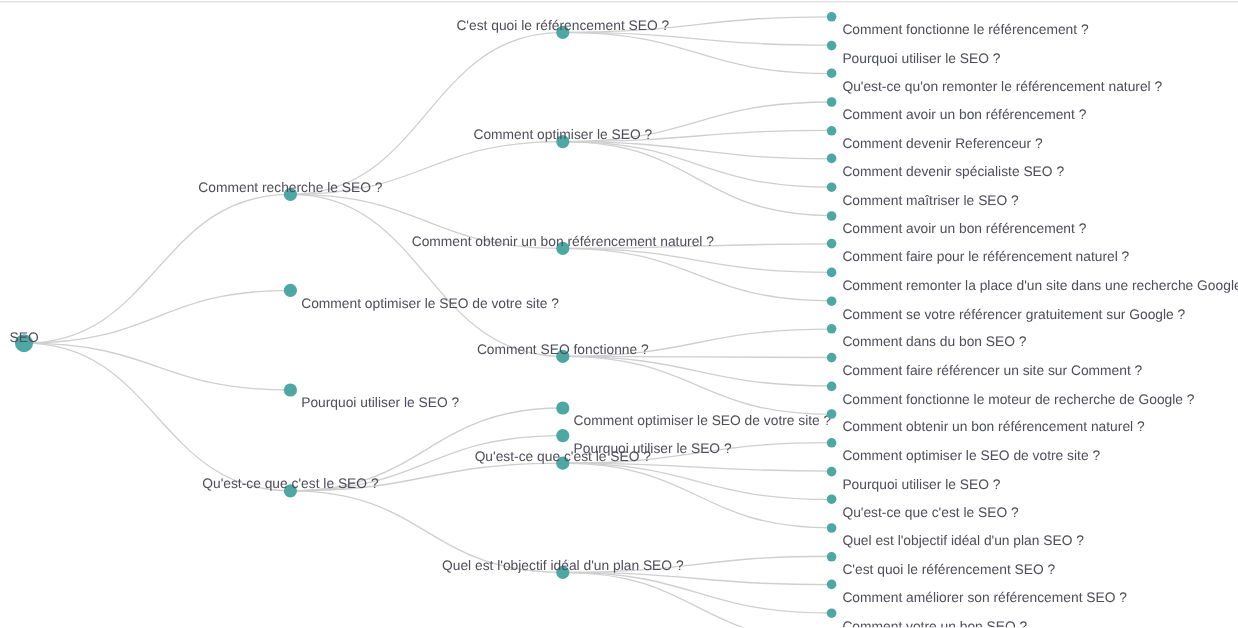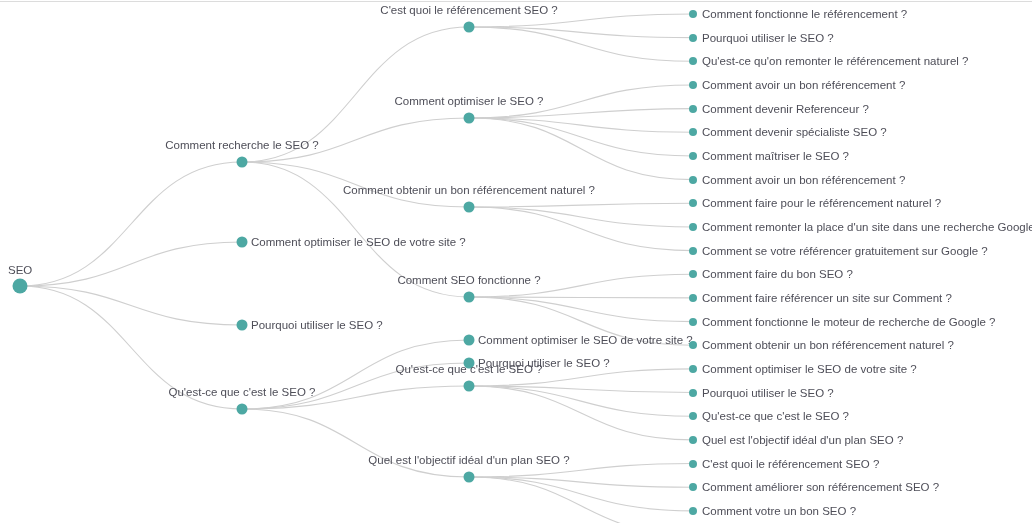--- a/index.html
+++ b/index.html
@@ -39,20 +39,21 @@
   }
   .dot.r-root{ width:15px; height:15px; }
   .dot.r-mid{ width:11px; height:11px; }
   .dot.r-leaf{ width:8px; height:8px; }
   .label{
     position:absolute;
     white-space:nowrap;
     color:#4e4e58;
     font-size:11.5px;
     line-height:13px;
+    margin-top:12px;
   }
   
   .label.above{
     left:0; top:-10px;
     transform:translate(-50%,-100%);
   }
   
   .label.above-left{
     left:-12px; top:-9px;
     transform:translateY(-100%);
@@ -200,21 +201,21 @@
       <div class="node" style="left: 693px; top: 226.94px;">
         <div class="dot r-leaf"></div>
         <div class="label right">Comment remonter la place d'un site dans une recherche Google ?</div>
       </div>
       <div class="node" style="left: 693px; top: 250.6px;">
         <div class="dot r-leaf"></div>
         <div class="label right">Comment se votre référencer gratuitement sur Google ?</div>
       </div>
       <div class="node" style="left: 693px; top: 274.26px;">
         <div class="dot r-leaf"></div>
-        <div class="label right">Comment faire du bon SEO ?</div>
+        <div class="label right">Comment dans du bon SEO ?</div>
       </div>
       <div class="node" style="left: 693px; top: 297.92px;">
         <div class="dot r-leaf"></div>
         <div class="label right">Comment faire référencer un site sur Comment ?</div>
       </div>
       <div class="node" style="left: 693px; top: 321.58px;">
         <div class="dot r-leaf"></div>
         <div class="label right">Comment fonctionne le moteur de recherche de Google ?</div>
       </div>
       <div class="node" style="left: 693px; top: 345.24px;">

